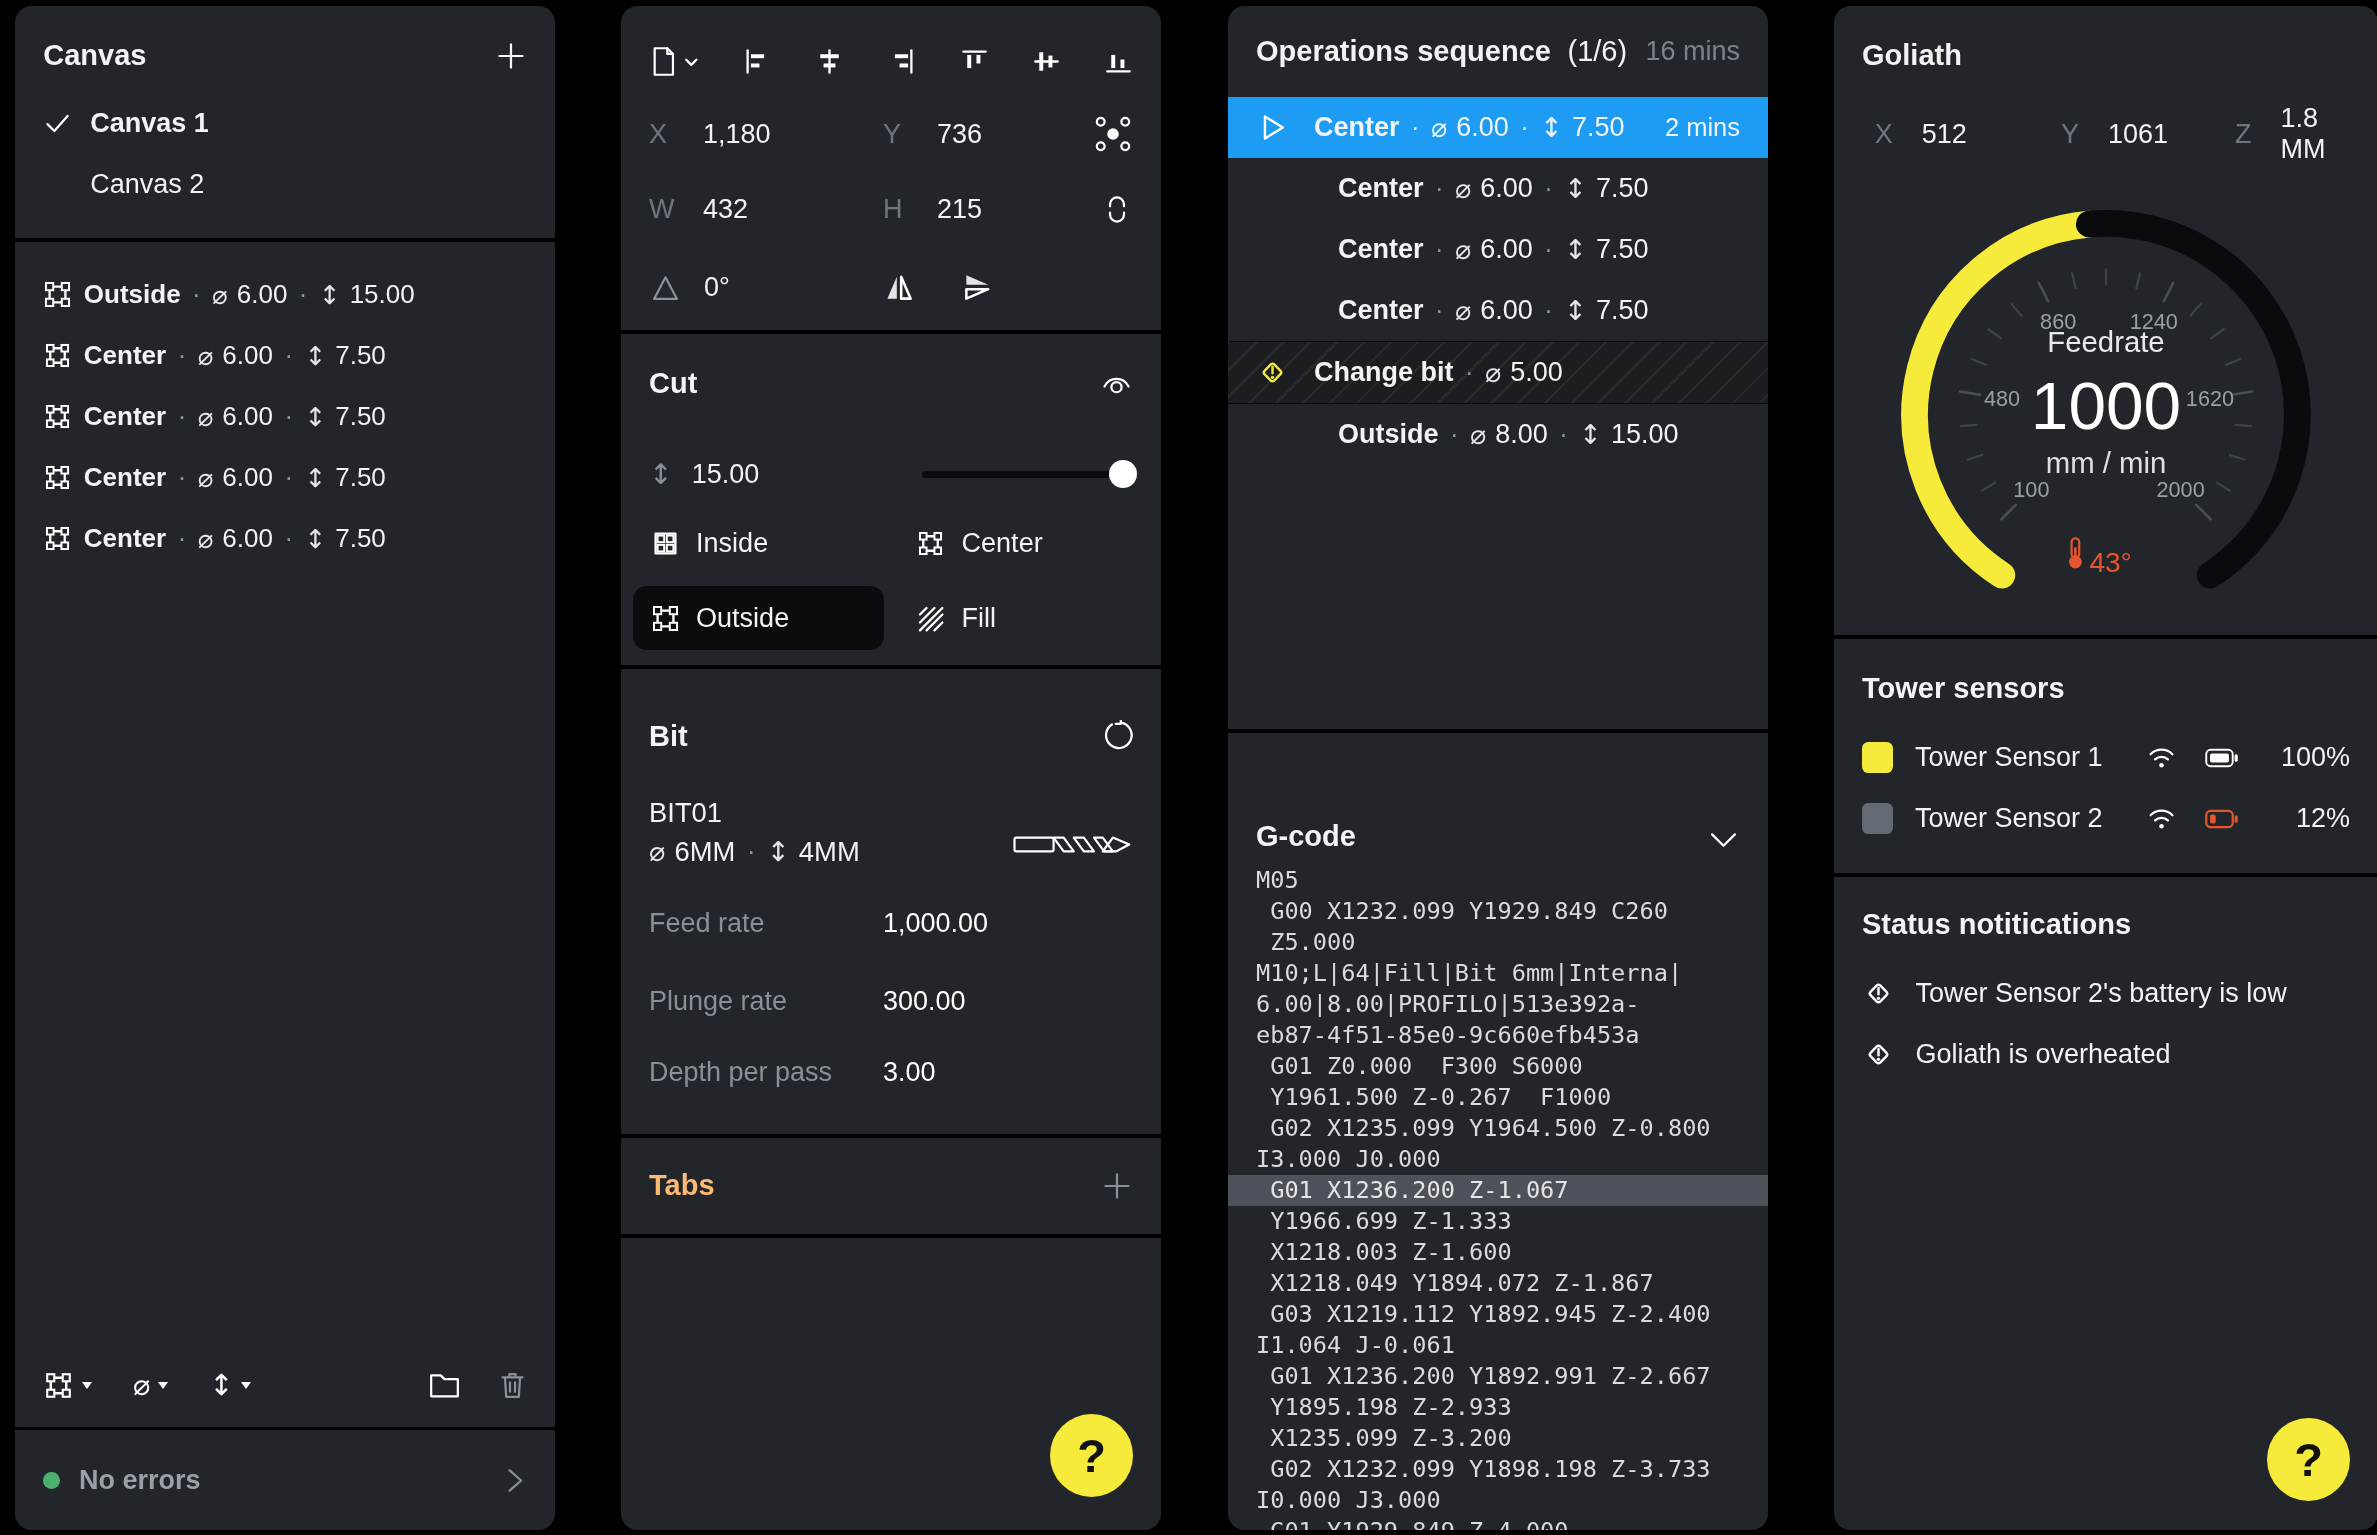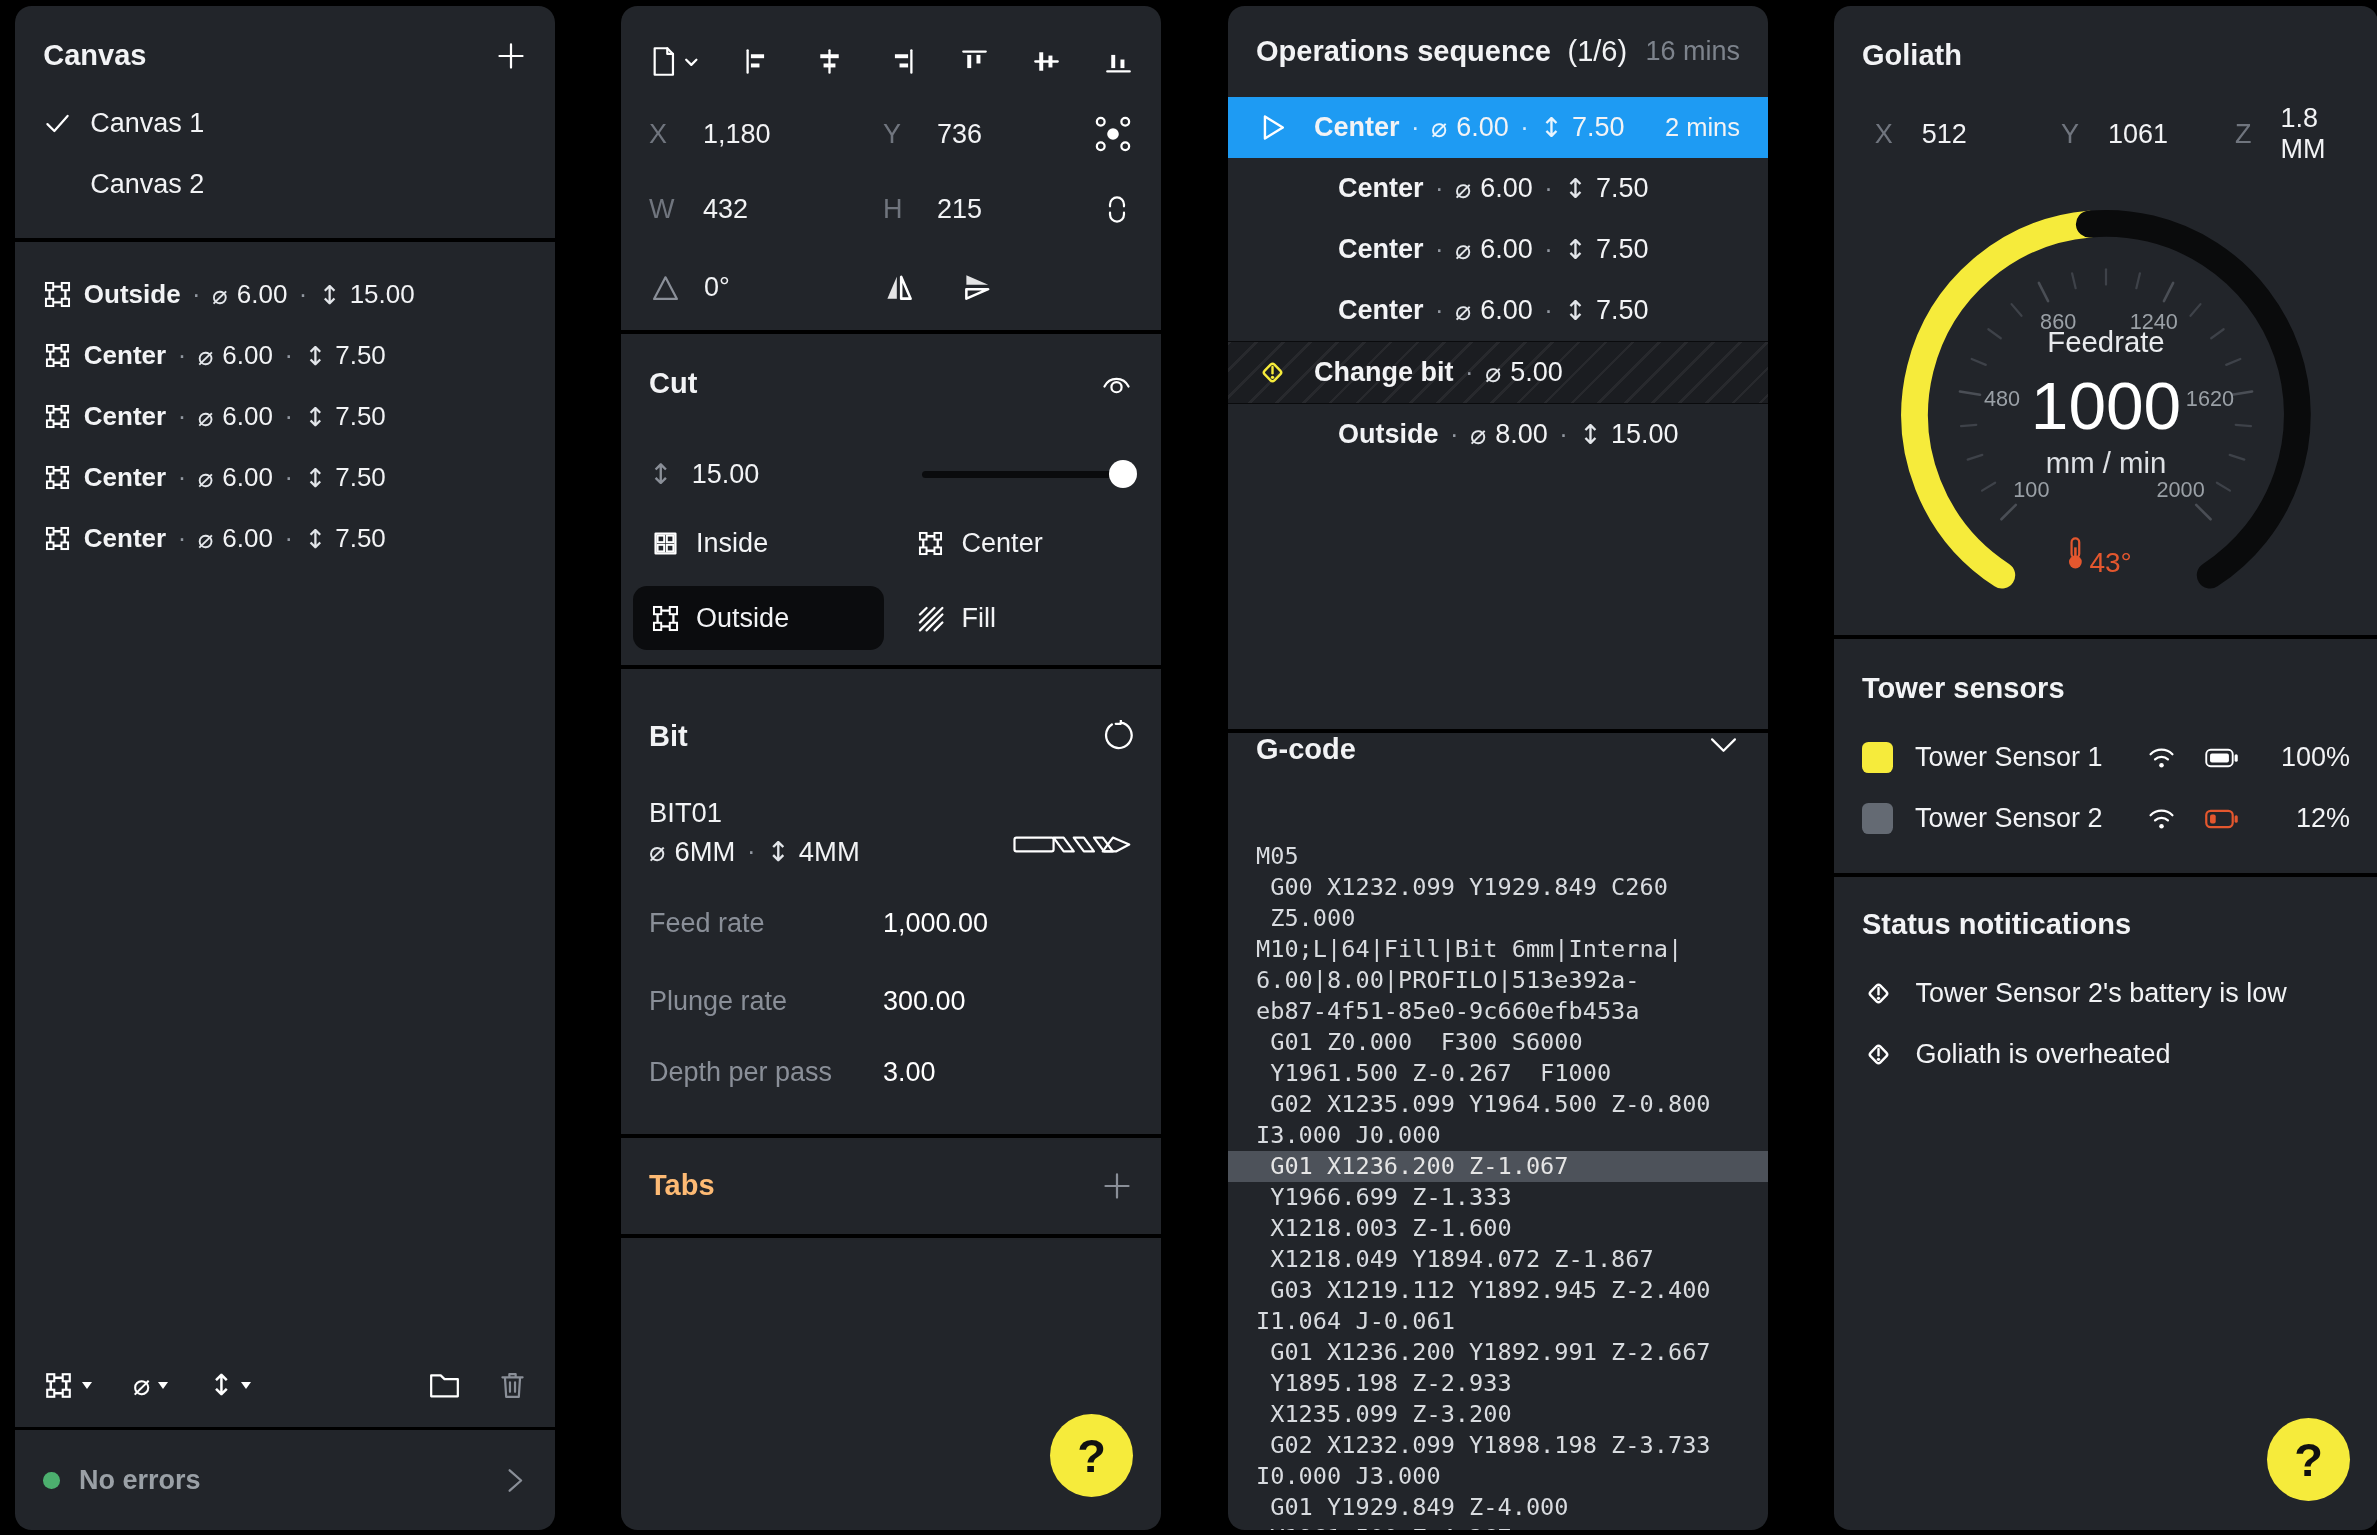--- a/index.html
+++ b/index.html
@@ -18,21 +18,21 @@
   .st{stroke:#fff;stroke-width:3.5;fill:none;stroke-linecap:round;stroke-linejoin:round}
   .stg{stroke:#8A8F98;stroke-width:3.5;fill:none;stroke-linecap:round;stroke-linejoin:round}
   .sep{color:#9298A1;margin:0 11.5px;font-size:25.5px}
   .g{color:#E3E6EA;margin-right:9px;font-family:"DejaVu Sans",sans-serif}
   .lbl{font-weight:600}
   .caret{width:0;height:0;border-left:5.7px solid transparent;border-right:5.7px solid transparent;border-top:7px solid #fff;margin-left:7.7px}
   
   .sec-canvas{height:232px}
   .crow{height:61px;display:flex;align-items:center;padding:0 28px;font-size:27px}
   .crow .ckslot{width:47px}
-  .crow.first{margin-top:20.4px;font-weight:400}
+  .crow.first{margin-top:20.4px;font-weight:700}
   .orow{height:61px;display:flex;align-items:center;padding:0 28px;font-size:26px}
   .orow .ic{margin-right:11.5px}
   .oplist{padding-top:22px}
   .ltb{position:absolute;bottom:0;left:0;right:0;height:83px;display:flex;align-items:center;padding:0 28px;gap:41px}
   .tbg{display:flex;align-items:center}
   .tbglyph{font-size:29px;color:#fff;font-family:"DejaVu Sans",sans-serif}
   .sec-errors{height:100px;display:flex;align-items:center;padding:0 28px}
   .dot{width:16.6px;height:16.6px;border-radius:50%;background:#4CAF6E;margin-right:19px}
   .noerr{font-size:27px;color:#9AA0A6;font-weight:600}
   
@@ -66,21 +66,21 @@
   .seqtime{margin-left:auto;font-size:27px;color:#7D838C}
   .srow{height:61px;display:flex;align-items:center;padding:0 28px;font-size:27px}
   .srow .icslot{width:36px;margin-left:24px;margin-right:22px;flex:none}
   .srow.noicon{padding-left:110px}
   .srow.active{background:#1E9BF3}
   .srow.active .sep{color:#D6ECFC}
   .srow.active .g{color:#EAF5FE}
   .srow .rtime{margin-left:auto;font-size:25.5px}
   .srow.hatch{background-color:#1B1D21;border-top:1.9px solid #0A0B0D;border-bottom:1.9px solid #0A0B0D;
     background-image:repeating-linear-gradient(135deg,rgba(255,255,255,0.055) 0 2.6px,transparent 2.6px 19px)}
-  .sec-gcode .gchead{display:flex;align-items:flex-start;justify-content:space-between;padding:0 28px;height:108px}
+  .sec-gcode .gchead{display:flex;align-items:flex-end;justify-content:space-between;padding:12px 28px;height:108px}
   .gcode-lines{font-family:"DejaVu Sans Mono","Liberation Mono",monospace;font-size:23.6px;line-height:31px;
     color:#D8DBDF;white-space:pre}
   .gcode-line{padding:0 0 0 28px}
   .gcode-line.hl{background:#4D525A;color:#e5e5e5}
   
   .sec-machine{height:629px}
   .mrow{position:absolute;top:96px;left:28px;right:28px;height:64px;font-size:27px}
   .mpair{position:absolute;display:flex;align-items:center;top:0;height:64px}
   .mlab{color:#70757E;margin-right:29px}
   .gaugewrap{position:absolute;top:160px;left:3.8px}

